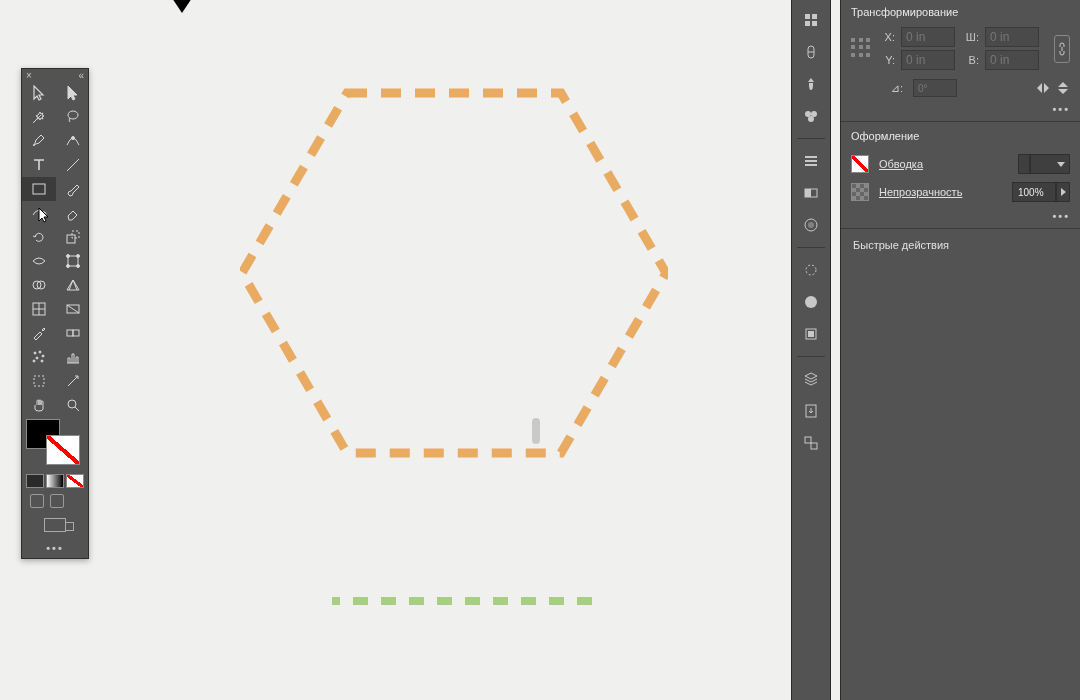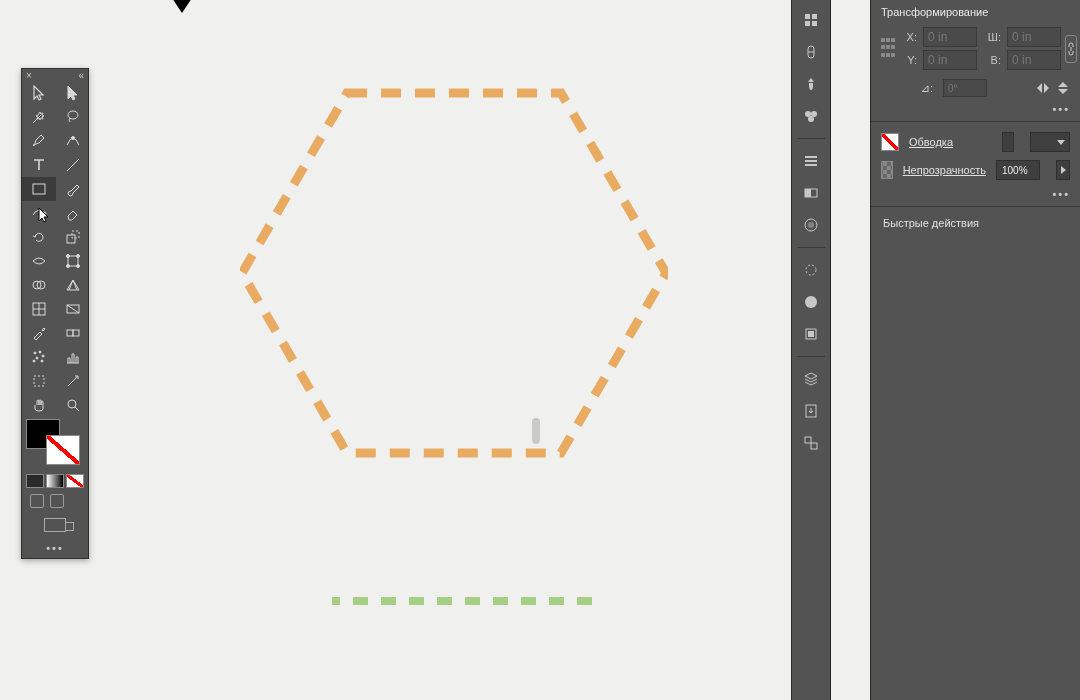--- a/index.html
+++ b/index.html
@@ -33,21 +33,21 @@
 .tp-icons div{width:14px;height:14px;border:1px solid #9a9a9a;border-radius:2px}
 .tp-screen{padding:6px 0;display:flex;justify-content:center}
 .tp-screen .scr{width:22px;height:14px;border:1px solid #aaa;position:relative}
 .tp-screen .scr::after{content:"";position:absolute;right:-9px;top:3px;width:7px;height:7px;border:1px solid #aaa}
 .tp-dots{text-align:center;padding:4px 0;color:#c8c8c8;letter-spacing:2px;font-weight:bold}
 .ribbon{position:absolute;right:249px;top:0;width:40px;height:700px;background:#535353;border-left:1px solid #2a2a2a;border-right:1px solid #2a2a2a;display:flex;flex-direction:column;align-items:center;padding-top:4px}
 .rib-ico{width:26px;height:26px;margin:3px 0;display:flex;align-items:center;justify-content:center;color:#c8c8c8;cursor:pointer}
 .rib-sep{width:28px;height:1px;background:#3a3a3a;margin:6px 0}
 .rib-ico svg{width:16px;height:16px;fill:#c8c8c8}
 .canvas-scrollhint{position:absolute;right:250px;top:418px;width:8px;height:26px;background:#c9c9c7;border-radius:4px}
-.props{position:absolute;right:0;top:0;width:210px;height:700px;background:#535353;border-left:1px solid #2a2a2a}
+.props{position:absolute;right:0;top:0;width:240px;height:700px;background:#535353;border-left:1px solid #2a2a2a}
 .props h4{margin:0;padding:6px 10px 4px 10px;font-size:11px;font-weight:normal;color:#e8e8e8}
 .transform{padding:2px 10px 6px 10px}
 .tf-row{display:flex;align-items:center;gap:6px;margin:3px 0}
 .tf-lbl{width:18px;text-align:right;color:#c8c8c8}
 .tf-inp{width:54px;height:20px;background:#4a4a4a;border:1px solid #3a3a3a;color:#777;padding:0 4px;font-size:12px}
 .tf-refpoint{width:22px;height:22px;display:grid;grid-template-columns:repeat(3,1fr);grid-template-rows:repeat(3,1fr);gap:1px;margin-right:4px}
 .tf-refpoint span{background:#888;width:4px;height:4px}
 .tf-link{width:16px;height:28px;border:1px solid #888;border-radius:3px;display:flex;align-items:center;justify-content:center;margin-left:4px}
 .tf-bottom{display:flex;align-items:center;gap:10px;margin-top:6px;padding-left:34px}
 .tf-ang{width:44px;height:18px;background:#4a4a4a;border:1px solid #3a3a3a;color:#777;font-size:10px;padding:0 4px}
@@ -56,21 +56,21 @@
 .more-dots{text-align:right;padding:0 10px 4px 0;color:#c8c8c8;letter-spacing:2px;font-weight:bold}
 .sep{height:1px;background:#3a3a3a;margin:2px 0}
 .appear{padding:4px 10px}
 .ap-row{display:flex;align-items:center;gap:10px;height:28px}
 .ap-sw{width:18px;height:18px;border:1px solid #8a8a8a;background:#000}
 .ap-sw.none{background:#fff;position:relative}
 .ap-sw.none::after{content:"";position:absolute;inset:0;background:linear-gradient(to top right,transparent 42%,red 42%,red 58%,transparent 58%)}
 .ap-sw.op{background:repeating-conic-gradient(#888 0 25%,#666 0 50%) 50%/8px 8px}
 .ap-lbl{color:#e0e0e0}
 .ap-lbl.u{text-decoration:underline}
-.ap-ctrl{margin-left:auto;display:flex;align-items:flex-start;gap:16px}
+.ap-ctrl{margin-left:auto;display:flex;align-items:flex-start;gap:0}
 .stepper{width:12px;height:20px;background:#3f3f3f;border:1px solid #2f2f2f;display:flex;flex-direction:column}
 .stepper::before,.stepper::after{content:"";flex:1}
 .stroke-dd{width:40px;height:20px;background:#3f3f3f;border:1px solid #2f2f2f;position:relative}
 .stroke-dd::after{content:"";position:absolute;right:4px;top:7px;border-left:4px solid transparent;border-right:4px solid transparent;border-top:5px solid #c8c8c8}
 .op-val{width:44px;height:20px;background:#3f3f3f;border:1px solid #2f2f2f;color:#e8e8e8;display:flex;align-items:center;padding:0 5px;font-size:10px}
 .op-arrow{width:14px;height:20px;background:#3f3f3f;border:1px solid #2f2f2f;display:flex;align-items:center;justify-content:center}
 .op-arrow::after{content:"";border-top:4px solid transparent;border-bottom:4px solid transparent;border-left:5px solid #c8c8c8}
 .fx{padding:6px 14px;color:#bdbdbd;font-style:italic}
 .qa{padding:8px 12px;color:#e0e0e0}
 .cursor{position:absolute;left:38px;top:207px;width:14px;height:18px;pointer-events:none;z-index:50}
@@ -411,20 +411,21 @@
           </svg>
         <svg viewBox="0 0 14 14">
             <path d="M2 6h10L7 1zM2 8h10L7 13z"></path>
           </svg>
       </div>
     </div>
   </div>
   <div class="more-dots">•••</div>
   <div class="sep"></div>
 
+  <h4>Оформление</h4>
   <div class="appear">
     <div class="ap-row">
       <div class="ap-sw none"></div>
       <span class="ap-lbl u">Обводка</span>
       <div class="ap-ctrl">
         <div class="stepper"></div>
         <div class="stroke-dd"></div>
       </div>
     </div>
     <div class="ap-row">

